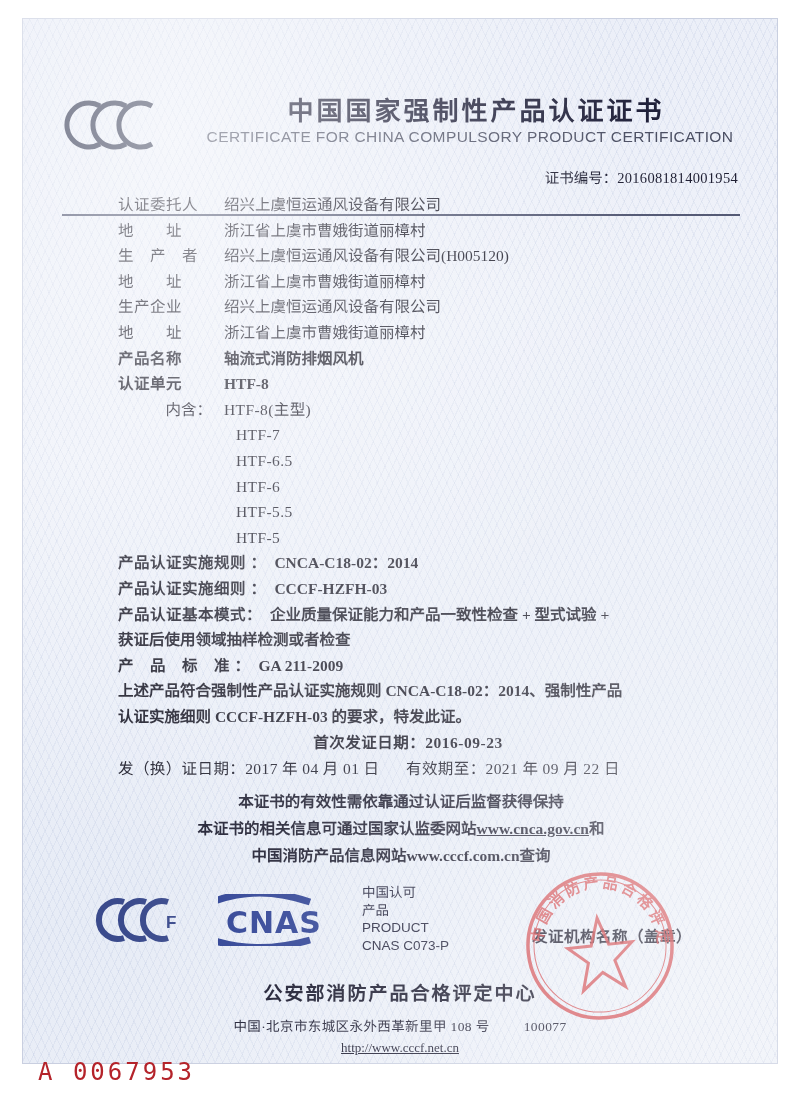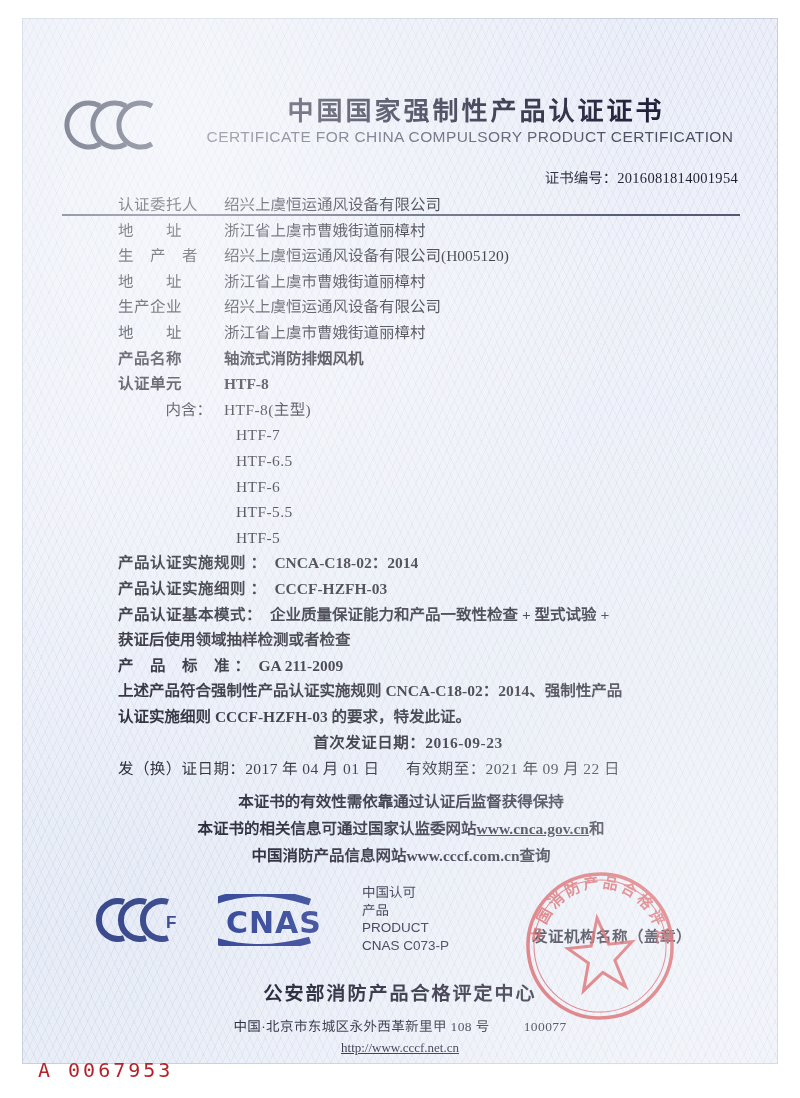--- a/index.html
+++ b/index.html
@@ -263,21 +263,21 @@
     color: #1d1d32;
     text-decoration: underline;
     font-family: "Liberation Serif", serif;
   }
 
   
   .serial {
     position: absolute;
     left: 38px;
     top: 1058px;
-    font-size: 20px;
+    font-size: 24px;
     letter-spacing: 3px;
     color: #b4232a;
     font-family: "DejaVu Sans Mono", monospace;
   }
 </style>
 </head>
 <body>
 
 <div class="sheet">
   <div class="inner">

